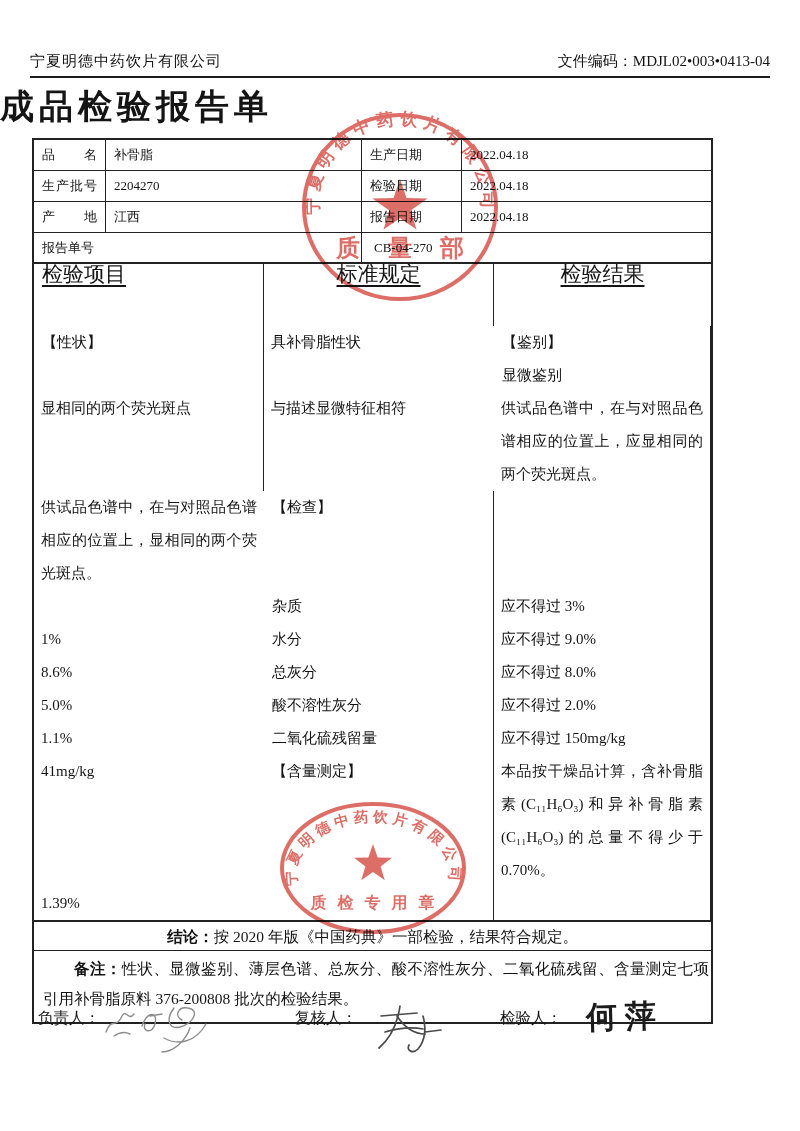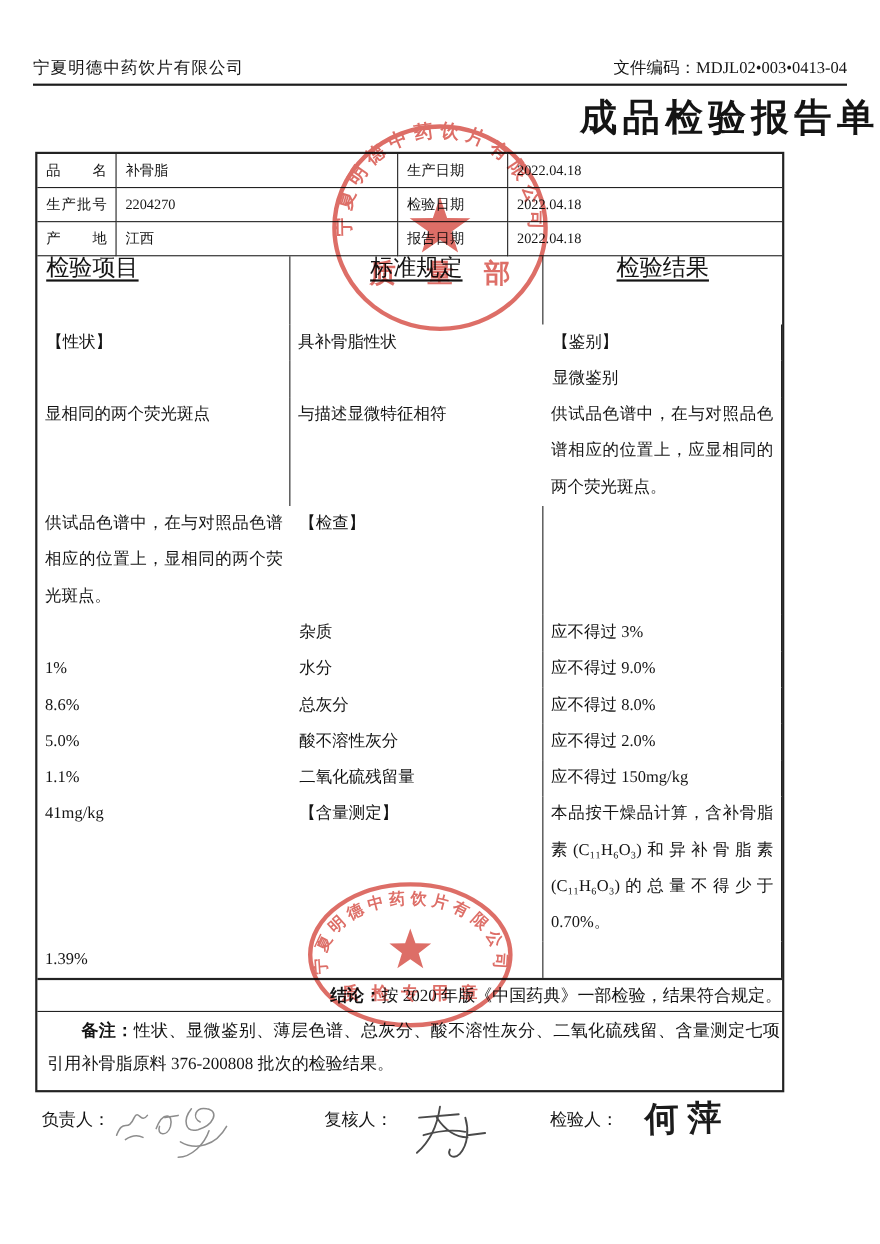--- a/index.html
+++ b/index.html
@@ -8,21 +8,21 @@
     position:relative; width:800px; height:1131px; margin:0 auto;
     background:#ffffff; color:#141414;
     font-family:Liberation Serif, serif;
     overflow:hidden;
   }
   
   .hdr { position:absolute; left:30px; right:30px; top:52px; height:22px; font-size:15px; }
   .hdr .co { float:left; letter-spacing:1px; }
   .hdr .code { float:right; }
   .hdr-rule { position:absolute; left:30px; right:30px; top:76px; border-top:2.5px solid #1c1c1c; }
-  .title { position:absolute; left:0; top:84px; width:100%; text-align:right;
+  .title { position:absolute; left:0; top:84px; width:100%; text-align:left;
            font-size:34px; font-weight:bold; letter-spacing:5px; }
 
   
   .doc { position:absolute; left:32px; top:138px; width:681px; border:2px solid #222; background:transparent; }
   .cell { border-right:1px solid #222; border-bottom:1px solid #222; font-size:13px; overflow:hidden; }
   .nbr { border-right:none; }
   .info { display:grid; grid-template-columns:72px 256px 100px 1fr; }
   .info .cell { height:31px; line-height:30px; padding:0 8px; white-space:nowrap; }
   .info .lbl { text-align:justify; text-align-last:justify; }
   .rep { display:grid; grid-template-columns:328px 1fr; }
@@ -32,21 +32,21 @@
   
   .main { display:grid; grid-template-columns:230px 230px 1fr;
           grid-template-rows:62px repeat(11,auto) 1fr; min-height:631px; }
   .main .cell { border-bottom:none; line-height:33px; font-size:15px; }
   .main .hcell { padding-top:8px; line-height:20px; }
   .main .hcell span { text-decoration:underline; text-underline-offset:4px; font-size:21px;margin-top:44px; }
   .main .c1 { padding:0 4px 0 8px; }
   .main .c2, .main .c3 { padding:0 7px; text-align:justify; }
   .main .hc2, .main .hc3 { text-align:center; }
 
-  .concl { border-top:2px solid #222; height:30px; line-height:29px; text-align:right; font-size:15.5px; }
+  .concl { border-top:2px solid #222; height:30px; line-height:29px; text-align:center; font-size:15.5px; }
   .concl b, .remark b { font-weight:bold; }
   .remark { border-top:1px solid #222; padding:3px 2px 8px 9px; font-size:15.5px; line-height:30px; text-align:justify; }
   .remark p { text-indent:2em; }
 
   
   .signs { position:absolute; left:32px; top:998px; width:681px; height:60px; font-size:15.5px; }
   .sig-group { position:absolute; top:10px; white-space:nowrap; }
   .sg1 { left:6px; } .sg2 { left:263px; } .sg3 { left:468px; }
   .sig-svg { position:absolute; top:-6px; }
   .inspector-name { position:absolute; left:86px; top:-12px; font-size:31px; letter-spacing:8px;
@@ -82,20 +82,24 @@
       <div class="cell">2204270</div>
       <div class="cell">检验日期</div>
       <div class="cell nbr">2022.04.18</div>
 
       <div class="cell lbl">产　　地</div>
       <div class="cell">江西</div>
       <div class="cell">报告日期</div>
       <div class="cell nbr">2022.04.18</div>
     </div>
 
+    <div class="rep">
+      <div class="cell">报告单号</div>
+      <div class="cell nbr val">CB-04-270</div>
+    </div>
 
     <div class="main">
       <div class="cell c1 hcell"><span>检验项目</span></div>
       <div class="cell c2 hcell hc2"><span>标准规定</span></div>
       <div class="cell nbr c3 hcell hc3"><span>检验结果</span></div>
 
       <div class="cell c1">【性状】</div>
       <div class="cell nbr c3">具补骨脂性状</div>
 
       <div class="cell c1">【鉴别】</div>

